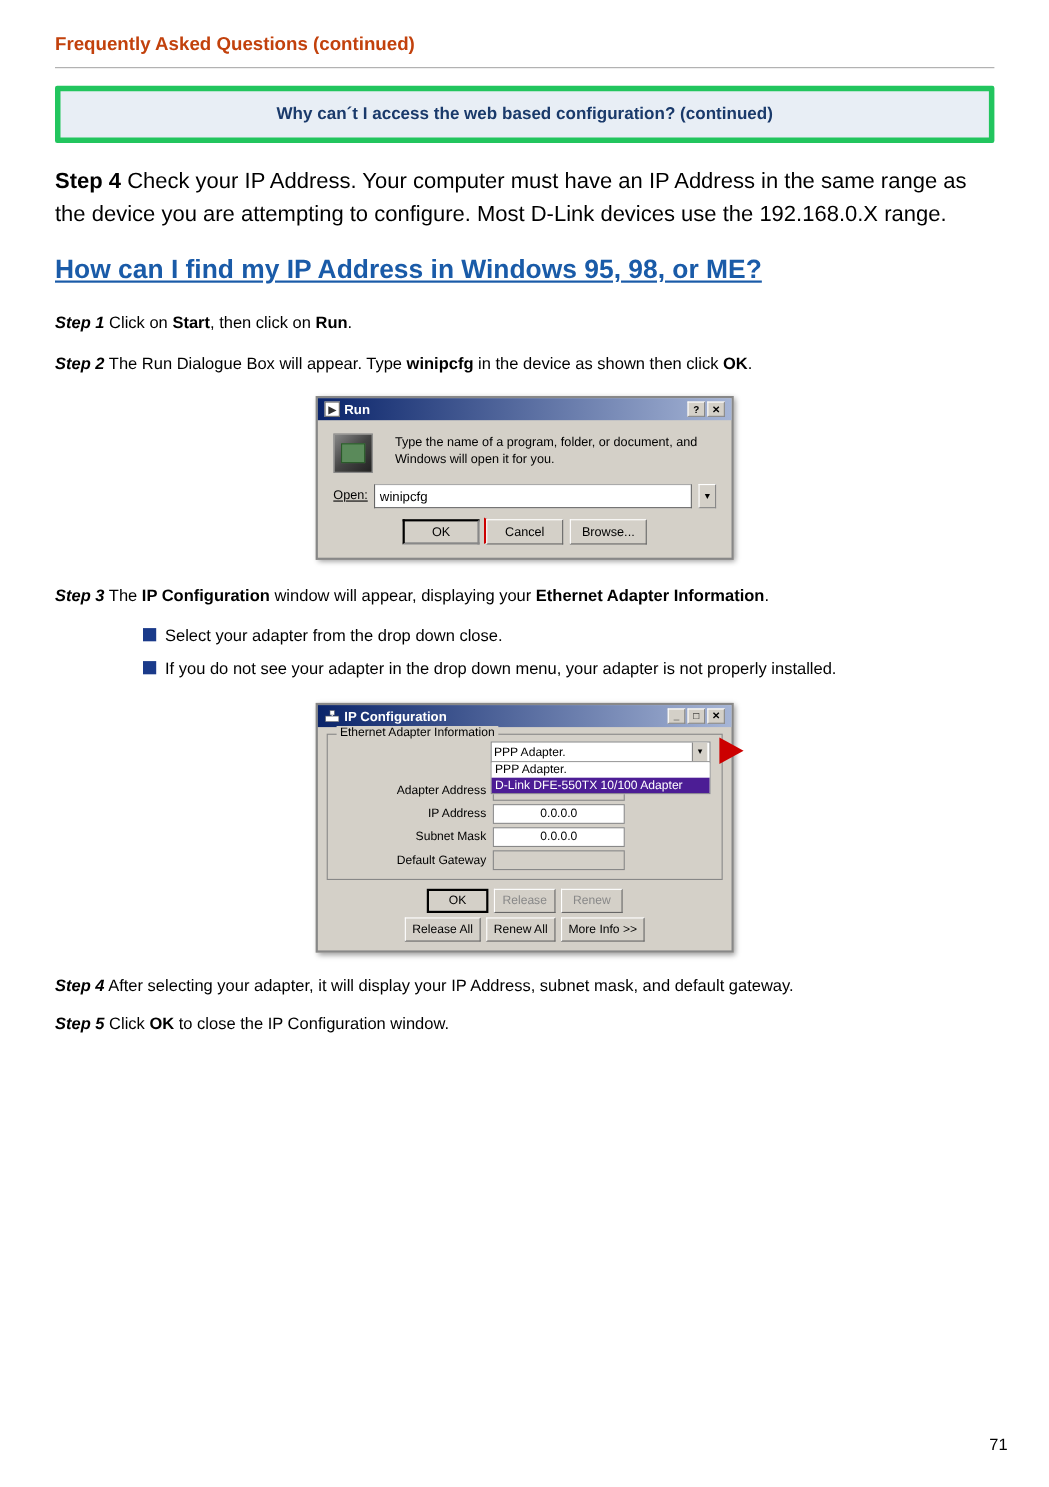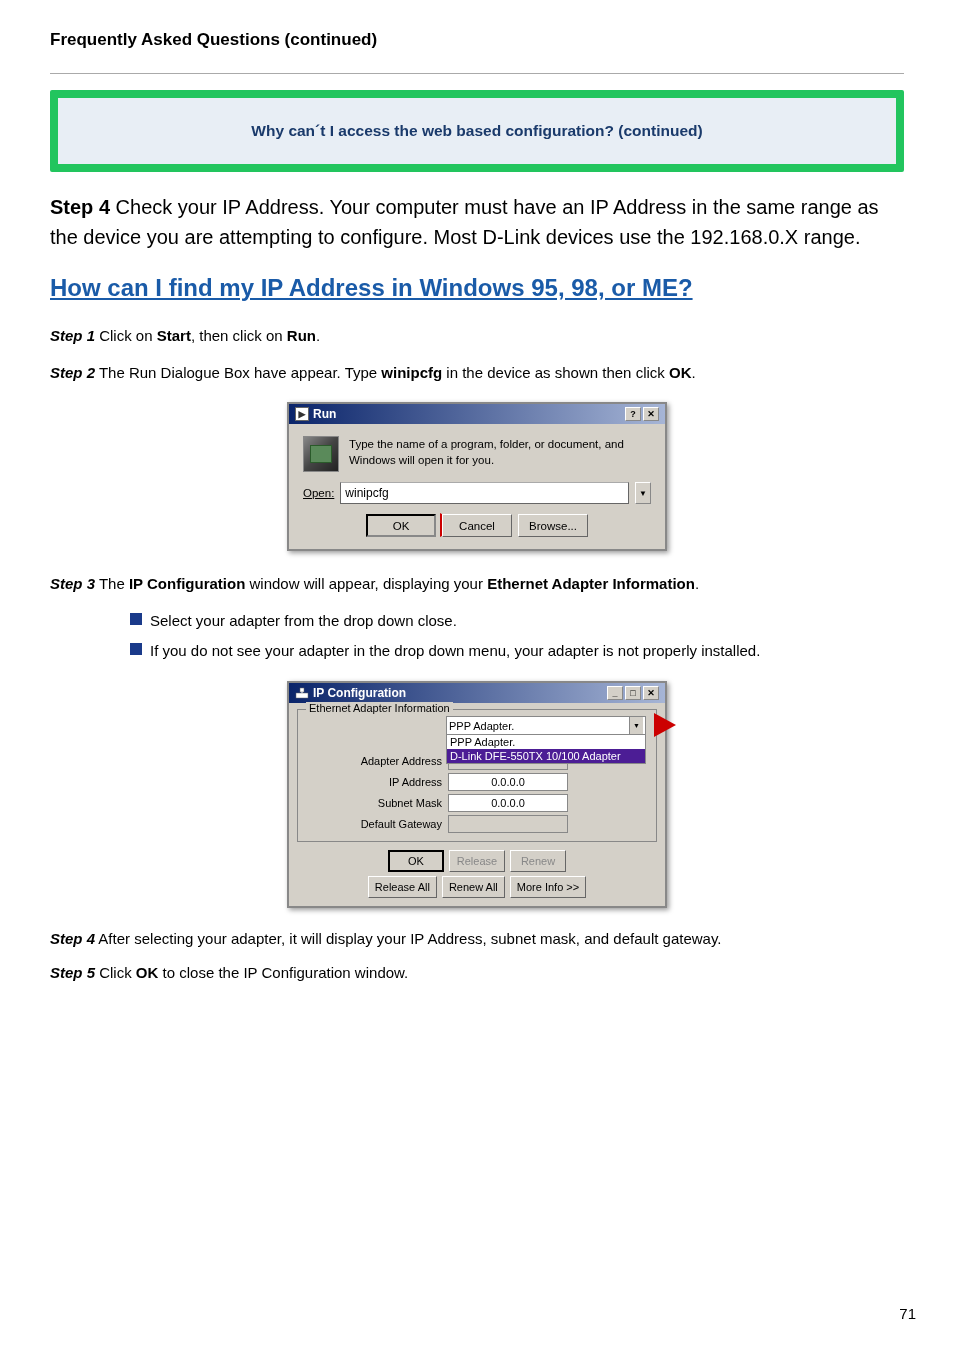--- a/index.html
+++ b/index.html
@@ -7,29 +7,29 @@
       font-family: Arial, sans-serif;
       font-size: 15px;
       background: #fff;
       color: #000;
       width: 954px;
       min-height: 1352px;
       padding: 30px 50px 40px 50px;
       position: relative;
     }
     .faq-title {
-      color: #000000;
+      color: #c2410c;
       font-weight: bold;
       font-size: 17px;
-      margin-bottom: 23px;
+      margin-bottom: 11px;
     }
     .section-box {
-      border: 8px solid #22c55e;
+      border: 5px solid #22c55e;
       background: #e8eef5;
-      padding: 24px 20px;
+      padding: 12px 20px;
       margin-bottom: 20px;
       border-radius: 2px;
     }
     .section-box-title {
       color: #1a3a6b;
       font-weight: bold;
       font-size: 15.5px;
       text-align: center;
     }
     .step4-text {
@@ -144,20 +144,21 @@
       width: 20px;
       height: 16px;
       background: #5a8a5a;
       border: 1px solid #2a5a2a;
       display: block;
     }
     .run-dialog-desc {
       font-size: 11.5px;
       line-height: 1.4;
       color: #000;
+      margin-left: 10px;
     }
     .run-dialog-open-row {
       display: flex;
       align-items: center;
       gap: 6px;
       margin-bottom: 10px;
     }
     .run-dialog-open-label {
       font-size: 11.5px;
       text-decoration: underline;
@@ -442,21 +443,21 @@
 
 <div class="section-heading">How can I find my IP Address in Windows 95, 98, or ME?</div>
 
 <p class="step-block">
   <span class="step-italic-bold">Step 1</span>
   <span> Click on </span><span class="keyword-bold">Start</span><span>, then click on </span><span class="keyword-bold">Run</span><span>.</span>
 </p>
 
 <p class="step-block">
   <span class="step-italic-bold">Step 2</span>
-  <span> The Run Dialogue Box have appear. Type </span><span class="keyword-bold">winipcfg</span><span> in the device as shown then click </span><span class="keyword-bold">OK</span><span>.</span>
+  <span> The Run Dialogue Box will appear. Type </span><span class="keyword-bold">winipcfg</span><span> in the device as shown then click </span><span class="keyword-bold">OK</span><span>.</span>
 </p>
 
 <div class="dialog-container">
   <div class="run-dialog">
     <div class="run-dialog-titlebar">
       <div class="run-dialog-titlebar-left">
         <div class="titlebar-icon">▶</div>
         <span>Run</span>
       </div>
       <div class="titlebar-buttons">

